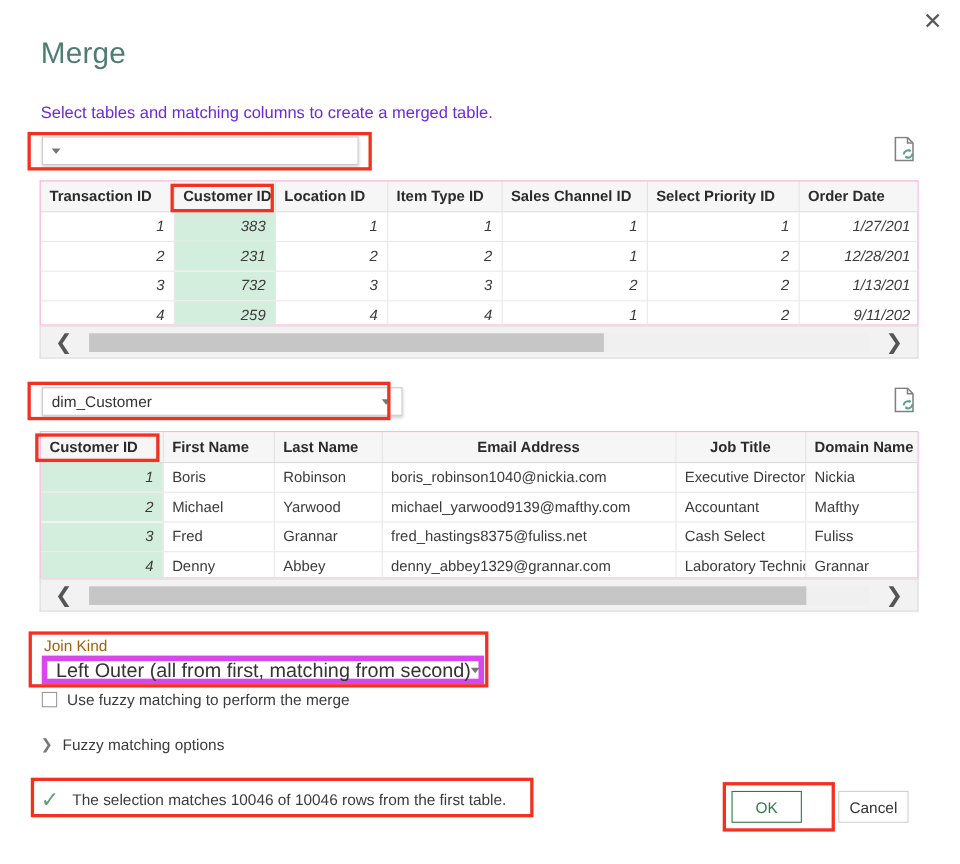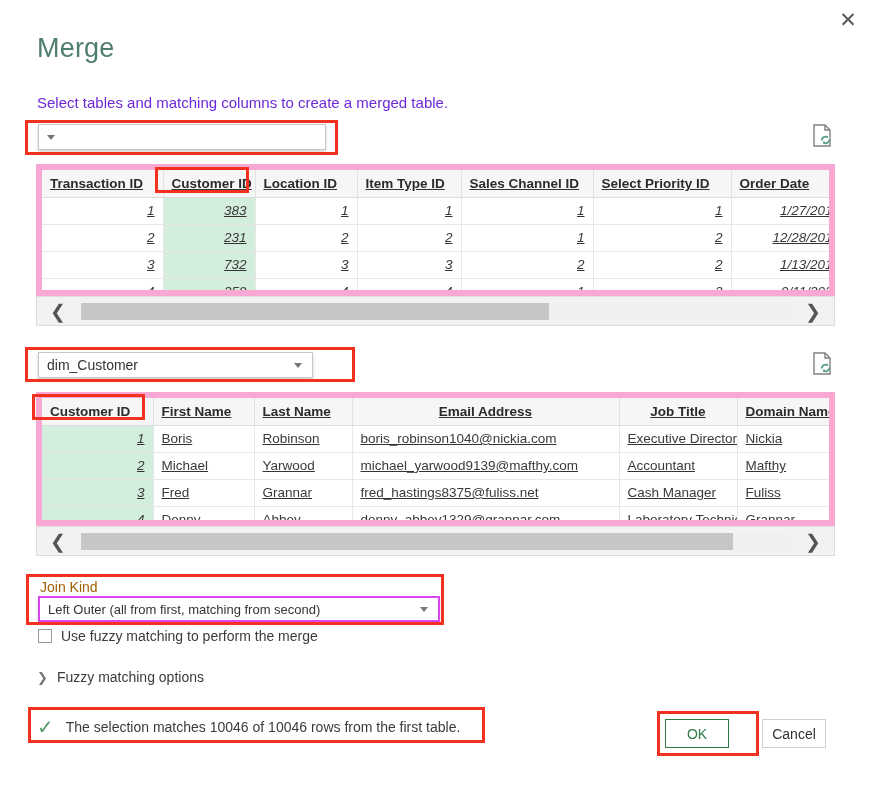--- a/index.html
+++ b/index.html
@@ -75,23 +75,22 @@
   .doc-refresh {
     position:absolute;
     width: 22px; height: 24px;
     cursor:pointer;
   }
 
   
   .grid-wrap {
     position:absolute;
     background:#fff;
-    border:6px solid #f9a8d4;
+    border:1px solid #f9a8d4;
     overflow:hidden;
-    text-decoration:underline;
   }
   table.prev {
     border-collapse: collapse;
     table-layout: fixed;
     width: 100%;
     font-size: 13.5px;
   }
   table.prev th {
     background:#f6f6f6;
     border-right:1px solid #e2e2e2;
@@ -148,24 +147,24 @@
   }
 
   
   .jk-label {
     position:absolute; left:40px; top:579px;
     font-size:14px; color:#a16207;
   }
   .jk-select {
     position:absolute; left:38px; top:596px;
     width: 402px; height: 26px;
-    background:#fff; border:2px solid #d946ef;
+    background:#fff; border:5px solid #d946ef;
     box-shadow: 0 2px 3px rgba(0,0,0,.15);
     display:flex; align-items:center; padding:0 8px;
-    font-size:13px; cursor:pointer;
+    font-size:18px; cursor:pointer;
   }
   .jk-select .lbl{flex:1;white-space:nowrap;}
 
   
   .chk-row {
     position:absolute; left:38px; top:628px;
     display:flex; align-items:center; gap:9px;
     font-size:14px; color:#3b3b3b;
     cursor:pointer;
   }
@@ -307,21 +306,21 @@
     <span>❮</span>
   </div>
   <div class="track">
     <div class="thumb" style="width:66%;"></div>
   </div>
   <div class="arrow">
     <span>❯</span>
   </div>
 </div>
 
-<div class="tbl-select" style="left:38px; top:352px; width:275px;">
+<div class="tbl-select" style="left:38px; top:352px; width:328px;">
   <span class="lbl">dim_Customer</span>
   <span class="caret"></span>
 </div>
 <div class="redbox" style="left:25px; top:347px; width:330px; height:35px;"></div>
 
 <div class="doc-refresh" style="left:812px; top:352px;">
   <svg width="22" height="24" viewBox="0 0 22 24">
     <path d="M2,1 L13,1 L18,6 L18,22 L2,22 Z" fill="none" stroke="#808080" stroke-width="1.4"></path>
     <path d="M13,1 L13,6 L18,6" fill="none" stroke="#808080" stroke-width="1.4"></path>
     <g stroke="#5aa08a" stroke-width="1.8" fill="none">
@@ -368,21 +367,21 @@
         <td class="al">Yarwood</td>
         <td class="al">michael_yarwood9139@mafthy.com</td>
         <td class="al">Accountant</td>
         <td class="al">Mafthy</td>
       </tr>
       <tr>
         <td class="num selcol-b">3</td>
         <td class="al">Fred</td>
         <td class="al">Grannar</td>
         <td class="al">fred_hastings8375@fuliss.net</td>
-        <td class="al">Cash Manager</td>
+        <td class="al">Cash Select</td>
         <td class="al">Fuliss</td>
       </tr>
       <tr>
         <td class="num selcol-b">4</td>
         <td class="al">Denny</td>
         <td class="al">Abbey</td>
         <td class="al">denny_abbey1329@grannar.com</td>
         <td class="al">Laboratory Technician</td>
         <td class="al">Grannar</td>
       </tr>

